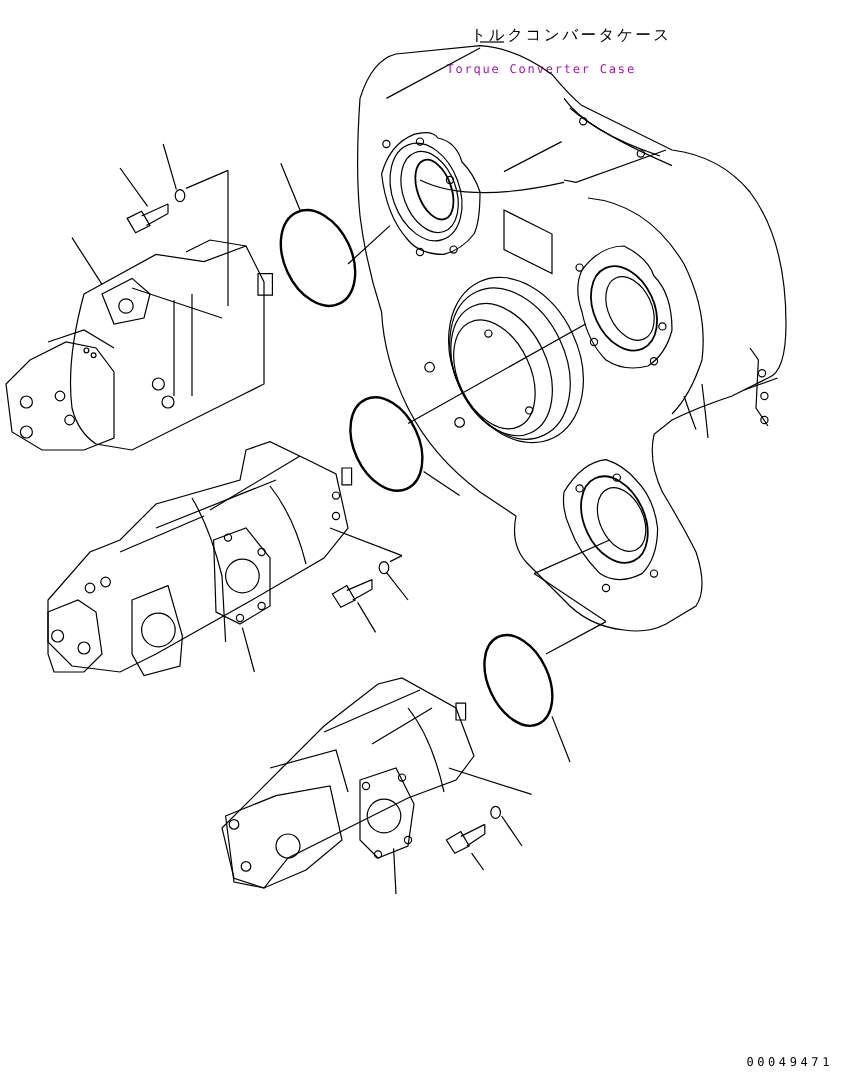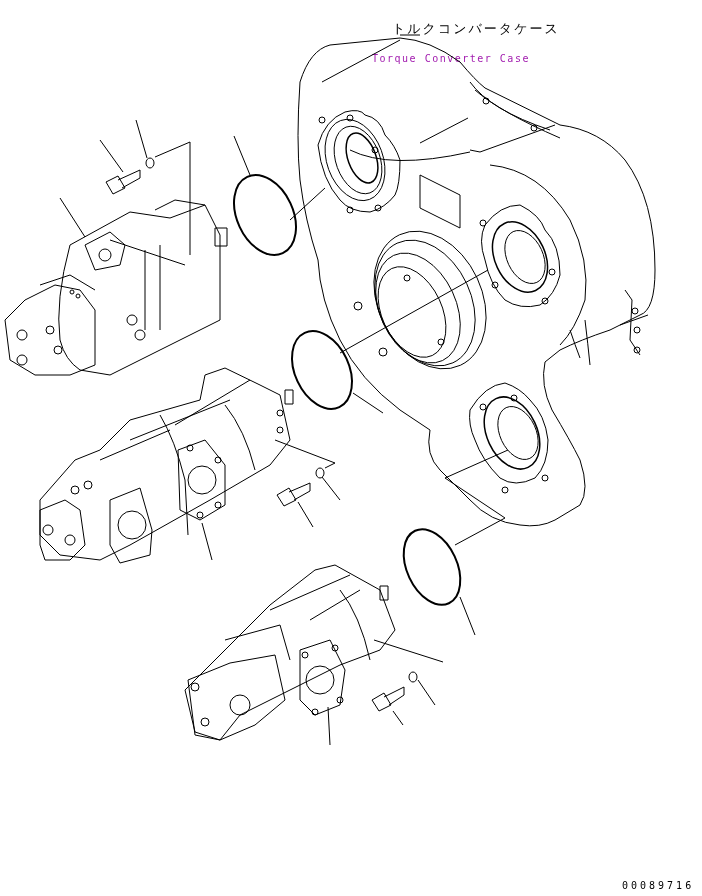--- a/index.html
+++ b/index.html
@@ -197,13 +197,13 @@
     <line x1="445" y1="478" x2="505" y2="518"></line>
     <line x1="505" y1="518" x2="455" y2="545"></line>
     <line x1="460" y1="597" x2="475" y2="635"></line>
     <line x1="374" y1="640" x2="443" y2="662"></line>
     <line x1="418" y1="680" x2="435" y2="705"></line>
     <line x1="393" y1="711" x2="403" y2="725"></line>
     <line x1="328" y1="707" x2="330" y2="745"></line>
   </g>
 </svg>
 
-<div class="docno">00089716</div>
+<div class="docno">00049471</div>
 
 </body></html>

